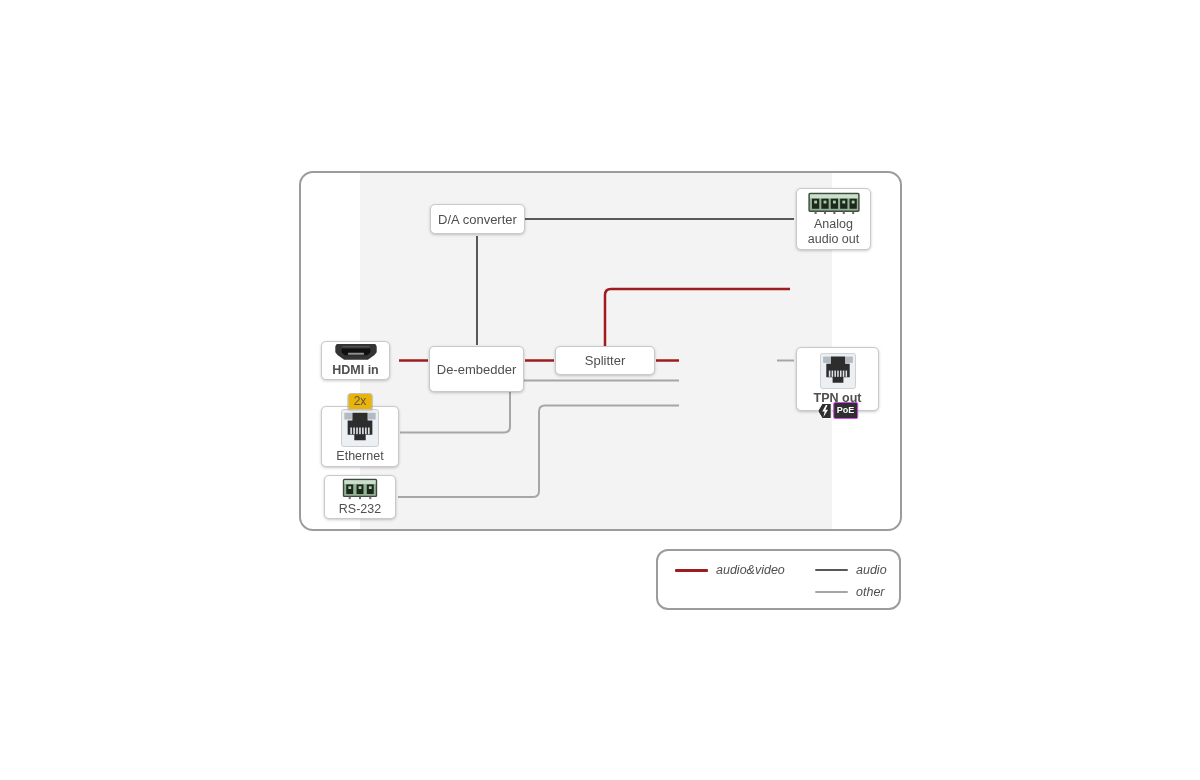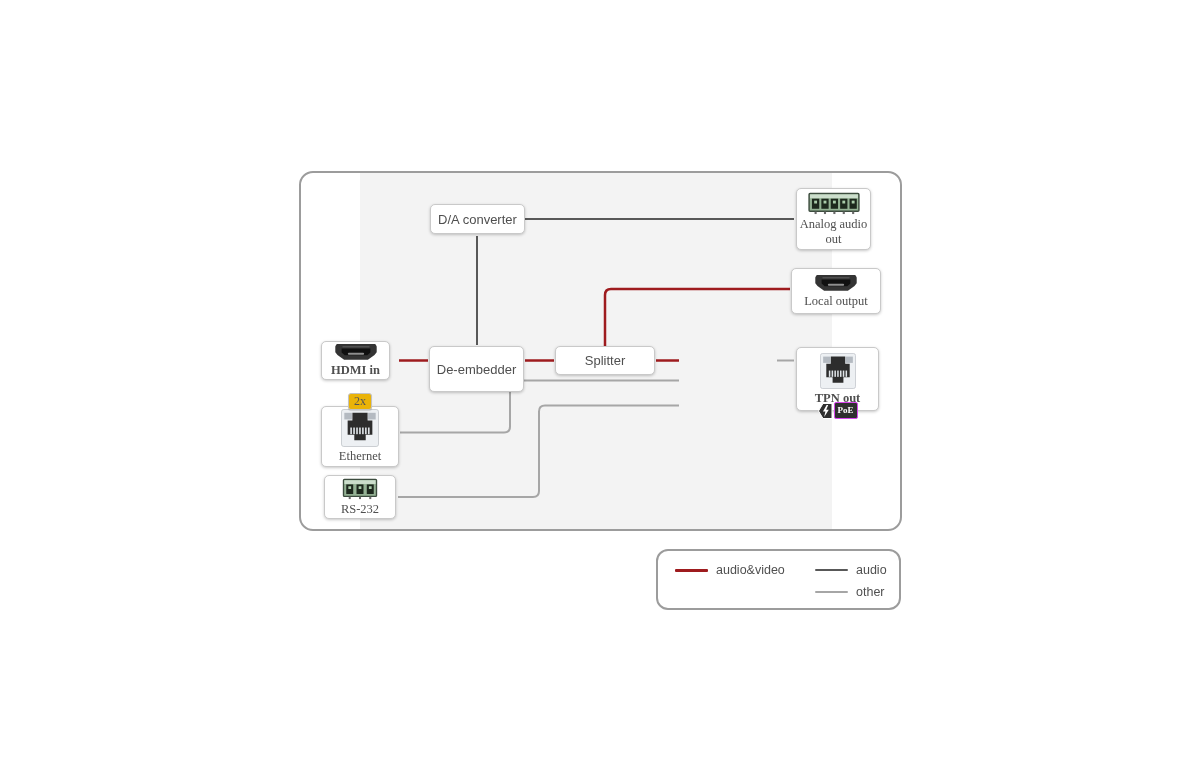--- a/index.html
+++ b/index.html
@@ -21,39 +21,39 @@
   
   .pbox { position:absolute; background:#ffffff; border:1px solid #c9c9c9;
     border-radius:5px; box-shadow:0 1px 3px rgba(0,0,0,.22);
     display:flex; align-items:center; justify-content:center; }
   .plabel { font-size:13px; color:#4f4f4f; white-space:nowrap; }
 
   
   .cbox { position:absolute; background:#ffffff; border:1px solid #c9c9c9;
     border-radius:5px; box-shadow:0 1px 3px rgba(0,0,0,.22);
     display:flex; flex-direction:column; align-items:center; justify-content:center;
-    gap:2px;font-family:Liberation Serif, serif; }
+    gap:2px; }
   .clabel { font-size:12.5px; color:#4f4f4f; text-align:center; line-height:1.2;
     white-space:nowrap; }
   .clabel.wrap { white-space:normal; width:68px; }
   .clabel.bold { font-weight:bold; }
 
   .count-badge { position:absolute; top:-14px; left:50%; transform:translateX(-50%);
     background:#eab308; border:1px solid #c2c2c2; border-radius:3px;
     font-size:12px; color:#555; padding:0 5px; height:17px; line-height:15px;
     box-shadow:0 1px 1px rgba(0,0,0,.15); z-index:3; }
 
   .poe-badge { position:absolute; bottom:-9px; left:50%; transform:translateX(-50%);
     display:flex; align-items:center; gap:1px; z-index:3; }
   .poe-text { background:#2f2f2f; color:#ffffff; font-size:9px; font-weight:bold;
     padding:3px 3px; border-radius:2px; line-height:1; border:1px solid #d946ef; }
 
   
   .legend { position:absolute; left:656px; top:549px; width:245px; height:61px;
-    background:#ffffff; border:2px solid #9c9c9c; border-radius:12px; }
+    background:#ffffff; border:2px solid #9c9c9c; border-radius:12px;font-style:italic; }
   .legend-item { position:absolute; display:flex; align-items:center; height:20px; }
   .legend-line { width:33px; border-radius:1px; }
   .legend-label { margin-left:8px; font-size:12.5px; color:#4f4f4f; white-space:nowrap; }
 </style>
 </head>
 <body>
 
 <div class="page">
 
   <div class="frame">
@@ -170,29 +170,20 @@
           <rect x="6.7" y="20.5" width="2.2" height="2.5"></rect>
             <rect x="16.5" y="20.5" width="2.2" height="2.5"></rect>
           <rect x="26.3" y="20.5" width="2.2" height="2.5"></rect>
             <rect x="36.1" y="20.5" width="2.2" height="2.5"></rect>
           <rect x="45.9" y="20.5" width="2.2" height="2.5"></rect>
         </g>
       </svg>
       <span class="clabel wrap">Analog audio out</span>
     </div>
 
-    <div class="cbox" style="left:490px;top:95px;width:90px;height:46px">
-      <svg width="46" height="18" viewBox="0 0 48 20">
-        <polygon points="3,2 45,2 46,4 46,10 44,12.5 37,17.5 11,17.5 4,12.5 2,10 2,4" fill="#343434" stroke="#343434" stroke-width="2" stroke-linejoin="round"></polygon>
-        <polygon points="8,6 40,6 40,10.5 36.5,13.5 11.5,13.5 8,10.5" fill="#101010"></polygon>
-        <rect x="15" y="10.8" width="18" height="2.2" rx="1" fill="#8f8f8f"></rect>
-        <rect x="9" y="3.6" width="30" height="1.2" fill="#5a5a5a"></rect>
-      </svg>
-      <span class="clabel">Local output</span>
-    </div>
 
     <div class="cbox" style="left:495px;top:174px;width:83px;height:64px">
       <svg width="36" height="36" viewBox="0 0 40 40">
         <rect x="0.5" y="0.5" width="39" height="39" rx="2.5" fill="#edf0f3" stroke="#c7cbd0"></rect>
         <rect x="3.5" y="4" width="8" height="7" fill="#b4bac1"></rect>
         <rect x="28.5" y="4" width="8" height="7" fill="#b4bac1"></rect>
         <path d="M12,4 H28 V12 H33 V27 H26 V33 H14 V27 H7 V12 H12 Z" fill="#2d2d2d"></path>
         <g fill="#dfe4e8">
           <rect x="9.8" y="19.5" width="1.7" height="7"></rect>
             <rect x="12.9" y="19.5" width="1.7" height="7"></rect>

